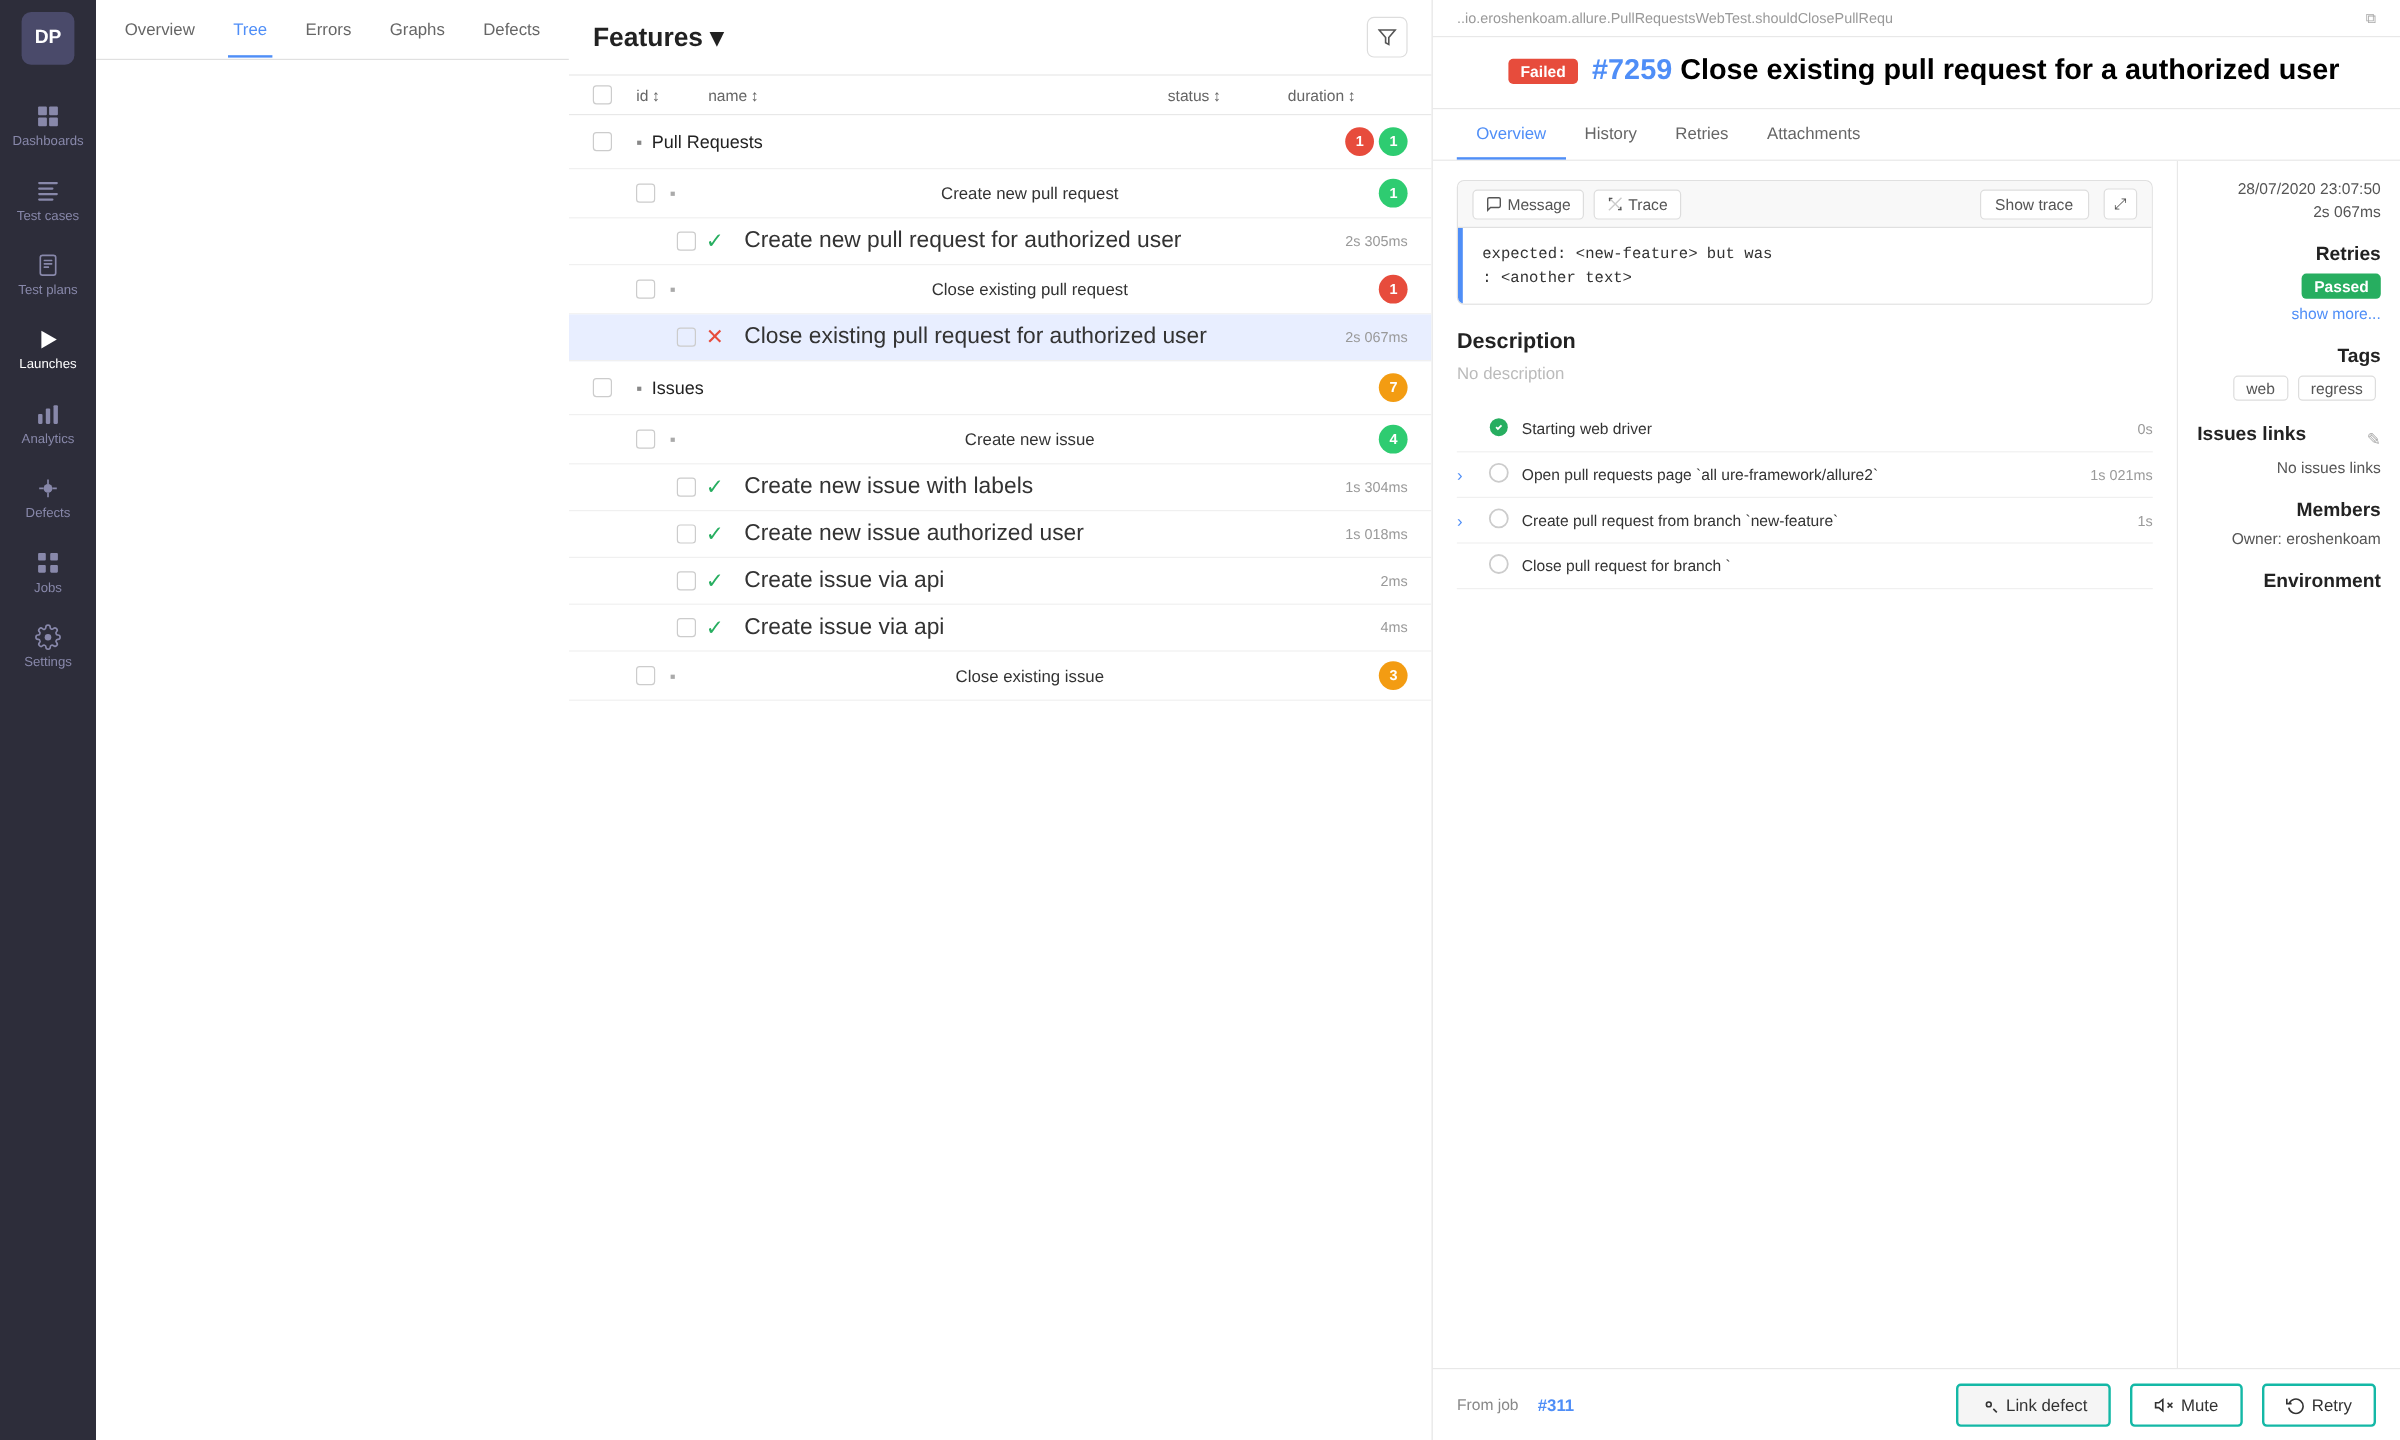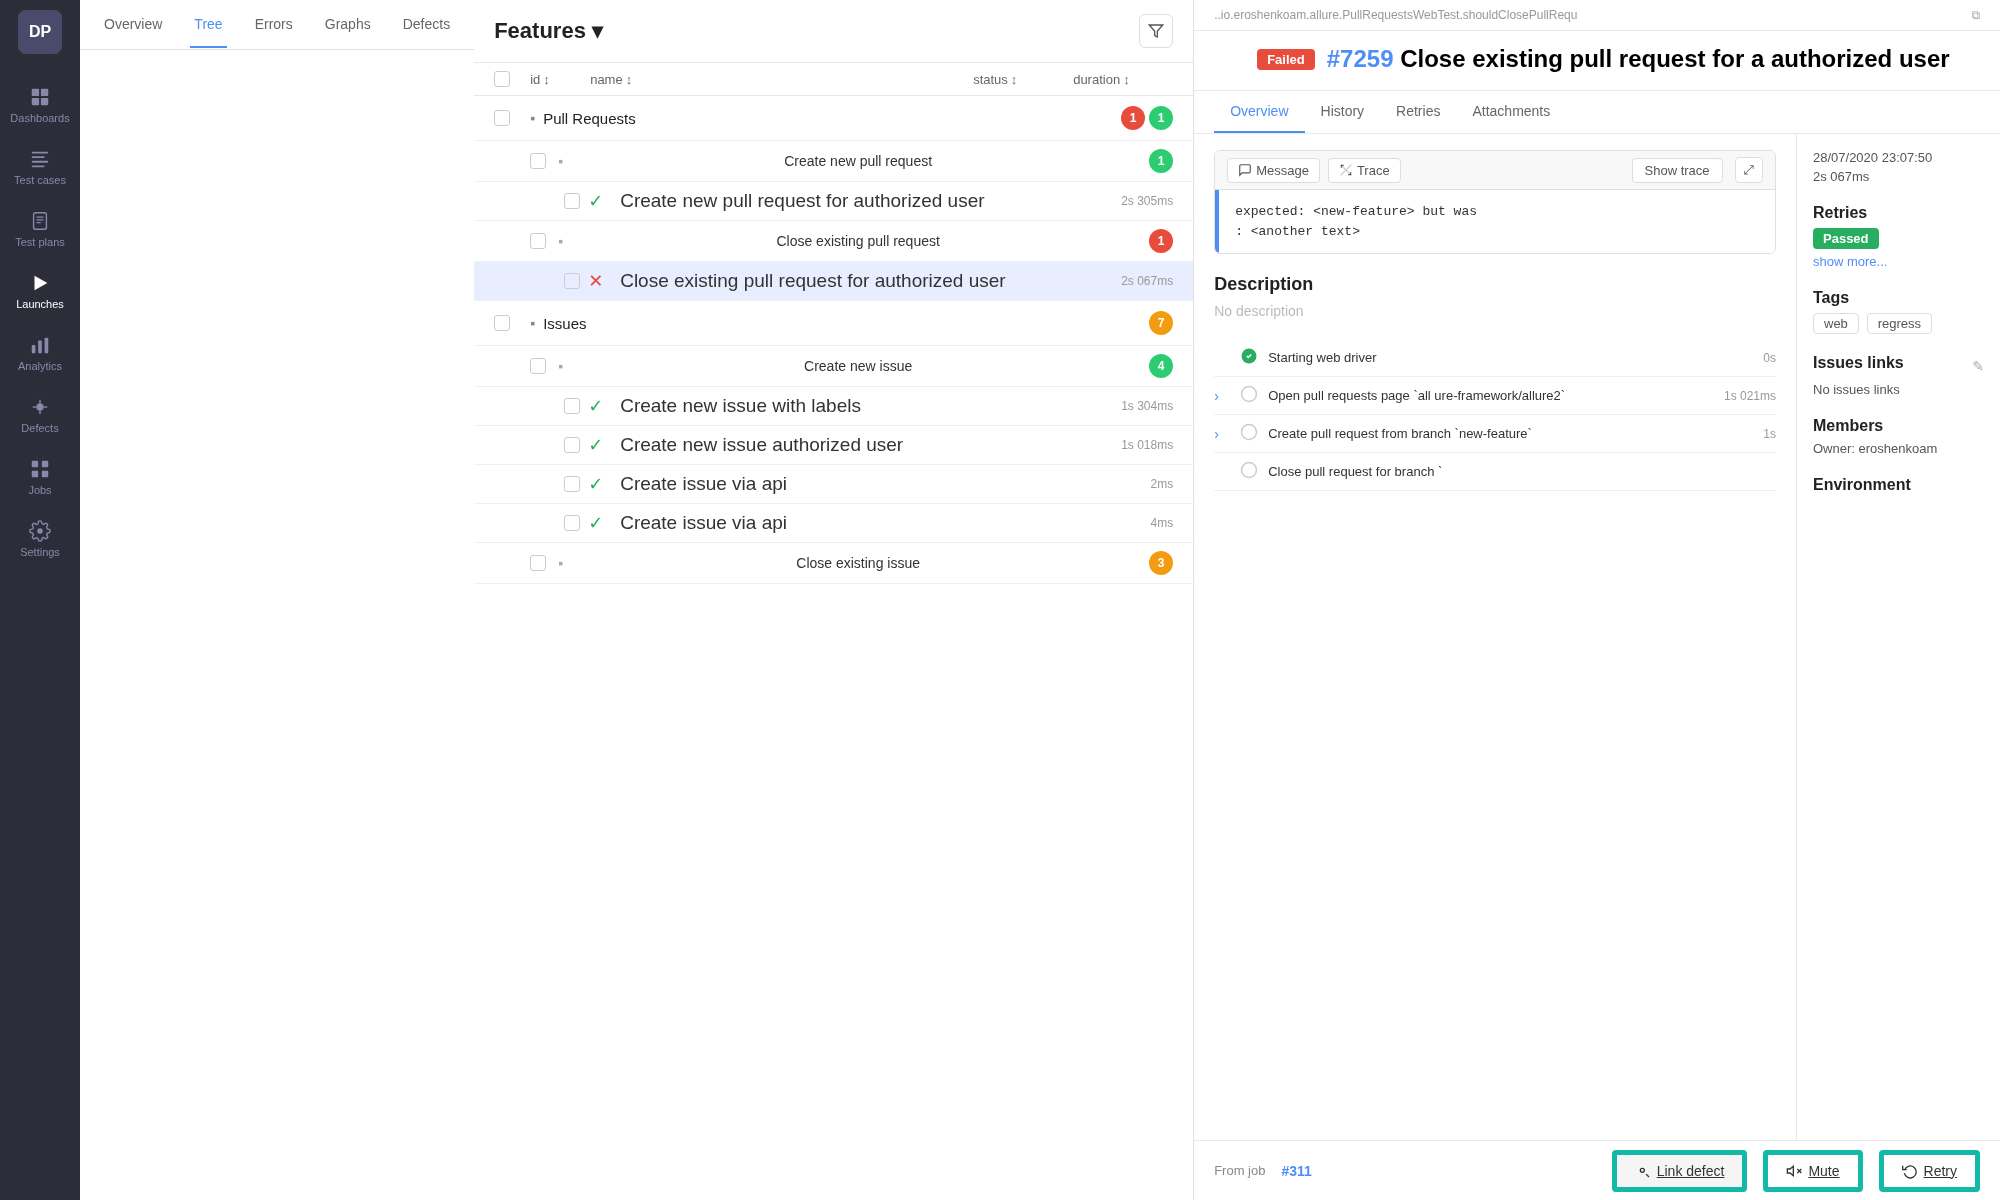--- a/index.html
+++ b/index.html
@@ -266,25 +266,26 @@
       flex: 1;
       overflow-y: auto;
       display: flex;
     }
     .detail-main {
       flex: 1;
       padding: 16px 20px;
       overflow-y: auto;
     }
     .detail-side {
-      width: 204px;
+      width: 186px;
       flex-shrink: 0;
       padding: 16px 16px;
       border-left: 1px solid #e8e8e8;
       overflow-y: auto;
+      text-align: right;
     }
 
     
     .msg-trace-area {
       border: 1px solid #e0e0e0;
       border-radius: 6px;
       overflow: hidden;
       margin-bottom: 20px;
     }
     .msg-trace-header {
@@ -426,28 +427,27 @@
       gap: 16px;
     }
     .from-job-label { font-size: 13px; color: #888; }
     .job-link { color: #4f8ef7; font-size: 14px; font-weight: 600; cursor: pointer; text-decoration: none; }
     .bottom-spacer { flex: 1; }
     .action-btn {
       display: flex;
       align-items: center;
       gap: 6px;
       padding: 8px 18px;
-      border: 5px solid #14b8a6;
+      border: 2px solid #14b8a6;
       border-radius: 4px;
       cursor: pointer;
       font-size: 14px;
       color: #333;
       background: #fff;
       font-weight: 500;
-      text-decoration: underline;
     }
     .action-btn.primary {
       background: #f5f5f5;
     }
 
     
     ::-webkit-scrollbar { width: 6px; }
     ::-webkit-scrollbar-thumb { background: #ddd; border-radius: 3px; }
   </style>
 </head>

